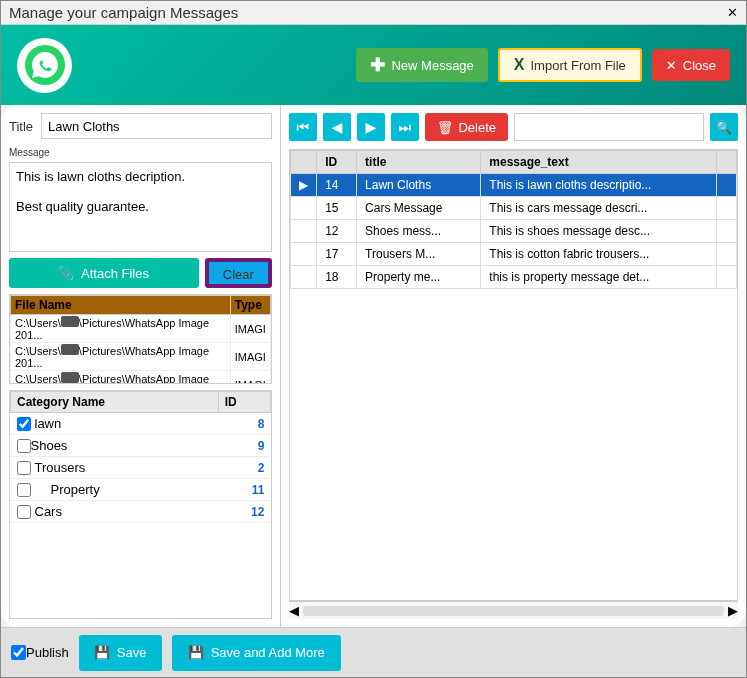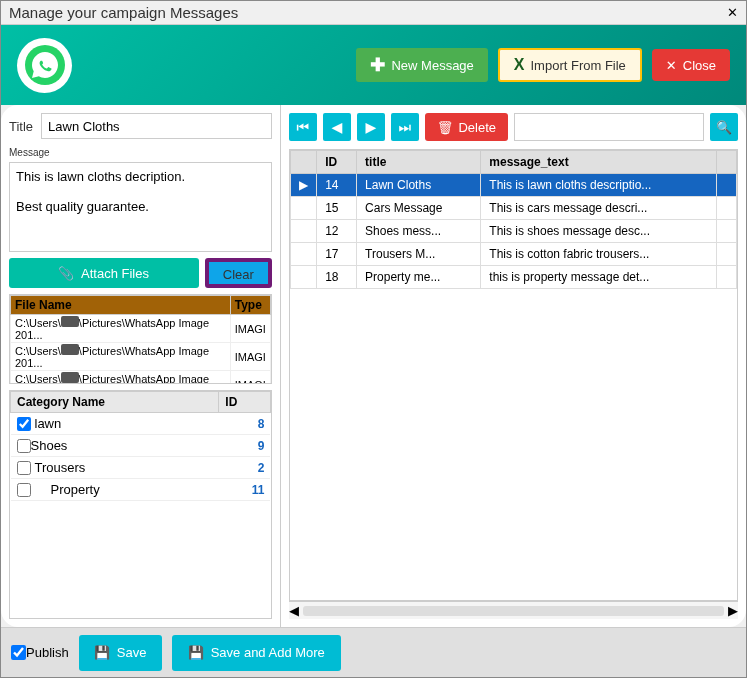--- a/index.html
+++ b/index.html
@@ -193,20 +193,29 @@
                 <td class="cat-id">2</td>
               </tr>
               <tr>
                 <td>
       <label style="display:flex;align-items:center;gap:20px;cursor:pointer;">
         <input type="checkbox" style="width: 14px; height: 14px;">
         <span>Property</span>
       </label>
     </td>
                 <td class="cat-id">11</td>
+              </tr>
+              <tr>
+                <td>
+      <label style="display:flex;align-items:center;gap:4px;cursor:pointer;">
+        <input type="checkbox" style="width: 14px; height: 14px;">
+        <span>Cars</span>
+      </label>
+    </td>
+                <td class="cat-id">12</td>
               </tr>
             </tbody>
         </table>
       </div>
 
     </div>
 
     <div class="right-panel">
 
       <div class="right-toolbar">

